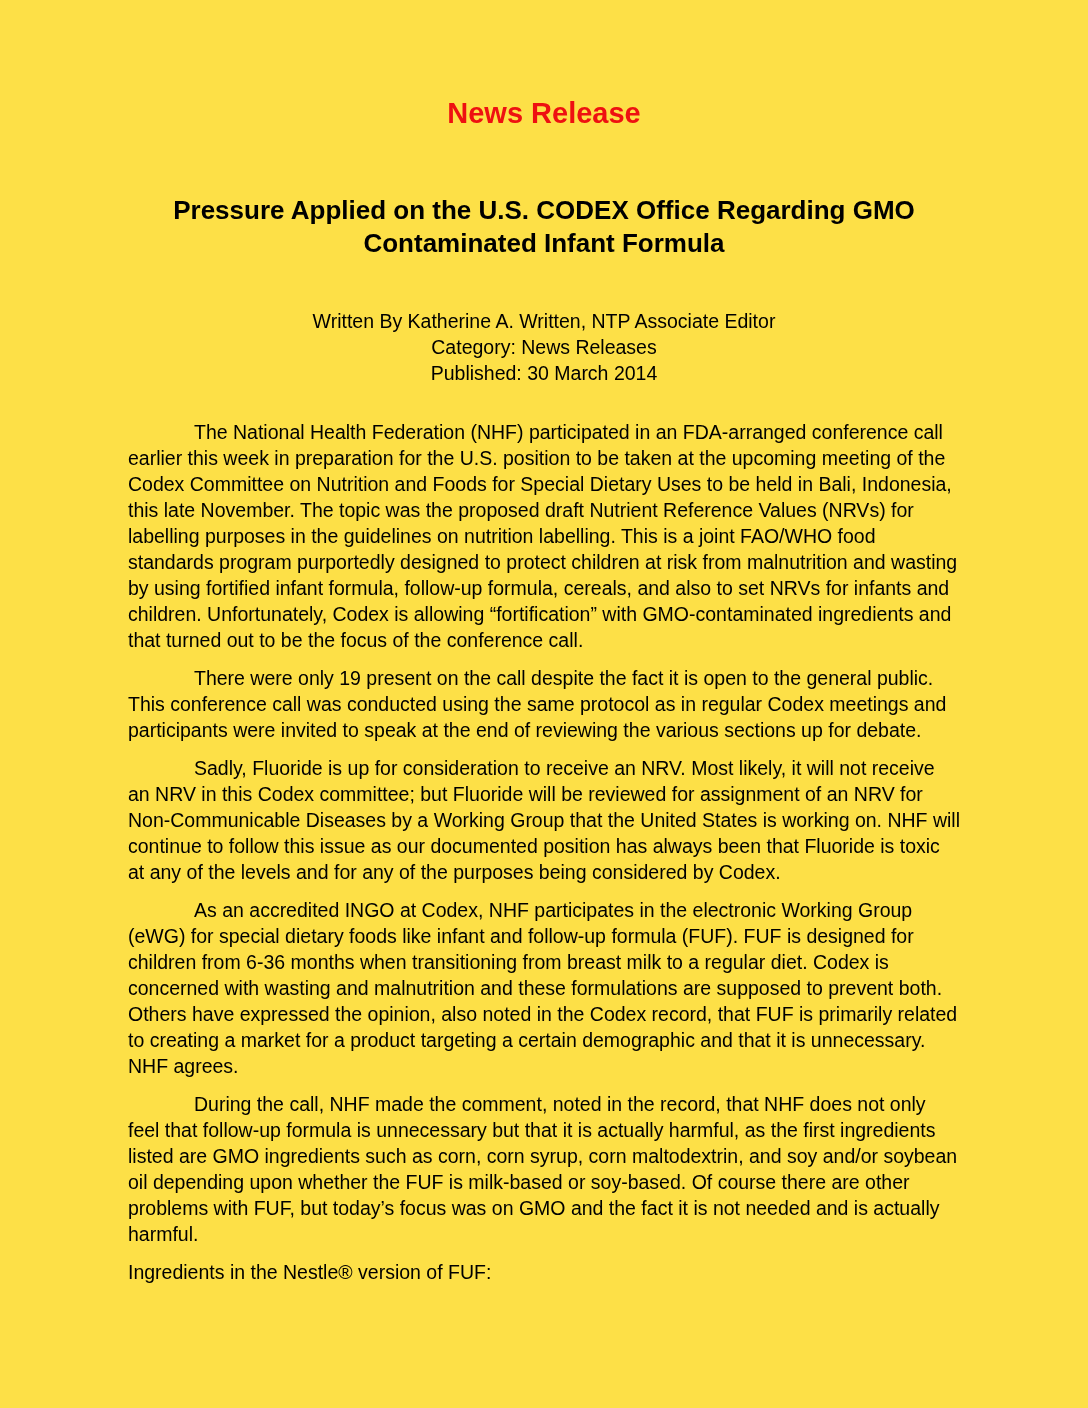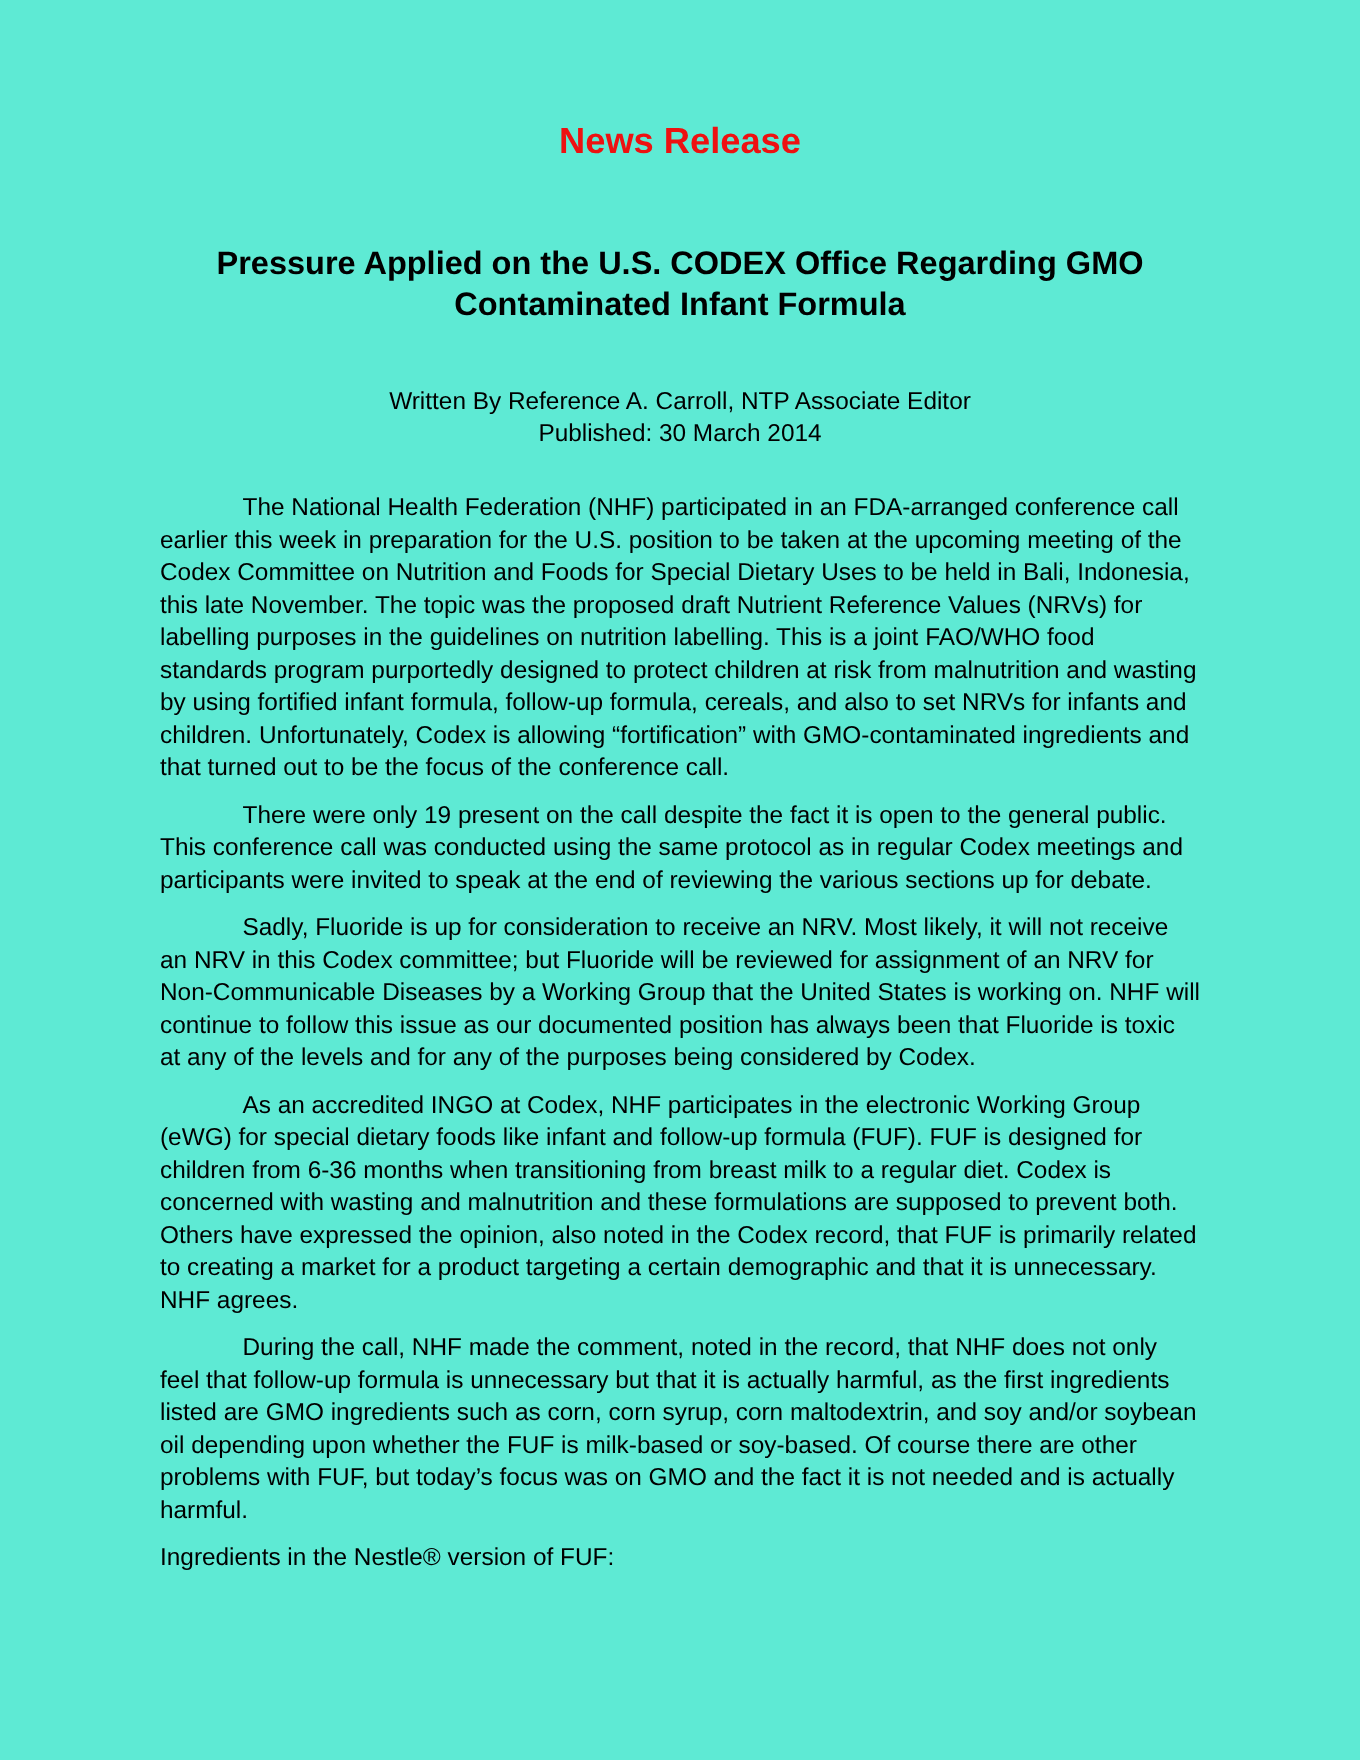--- a/index.html
+++ b/index.html
@@ -50,28 +50,29 @@
     text-indent: 66px;
     text-align: left;
   }
   .article p.no-indent {
     text-indent: 0;
   }
 </style>
 </head>
 <body>
 
-<div class="page" style="background: #5eead4; color: rgb(0, 0, 0);">
+<div class="page" style="background: #fde047; color: rgb(0, 0, 0);">
 
   <h1 class="title" style="color: rgb(238, 17, 17);">News Release</h1>
 
   <h2 class="heading">Pressure Applied on the U.S. CODEX Office Regarding GMO Contaminated Infant Formula</h2>
 
   <div class="byline">
-    <div>Written By Reference A. Carroll, NTP Associate Editor</div>
+    <div>Written By Katherine A. Written, NTP Associate Editor</div>
+    <div>Category: News Releases</div>
     <div>Published: 30 March 2014</div>
   </div>
 
   <div class="article">
     <p>The National Health Federation (NHF) participated in an FDA-arranged conference call earlier this week in preparation for the U.S. position to be taken at the upcoming meeting of the Codex Committee on Nutrition and Foods for Special Dietary Uses to be held in Bali, Indonesia, this late November. The topic was the proposed draft Nutrient Reference Values (NRVs) for labelling purposes in the guidelines on nutrition labelling. This is a joint FAO/WHO food standards program purportedly designed to protect children at risk from malnutrition and wasting by using fortified infant formula, follow-up formula, cereals, and also to set NRVs for infants and children. Unfortunately, Codex is allowing “fortification” with GMO-contaminated ingredients and that turned out to be the focus of the conference call.</p>
     <p>There were only 19 present on the call despite the fact it is open to the general public. This conference call was conducted using the same protocol as in regular Codex meetings and participants were invited to speak at the end of reviewing the various sections up for debate.</p>
     <p>Sadly, Fluoride is up for consideration to receive an NRV. Most likely, it will not receive an NRV in this Codex committee; but Fluoride will be reviewed for assignment of an NRV for Non-Communicable Diseases by a Working Group that the United States is working on. NHF will continue to follow this issue as our documented position has always been that Fluoride is toxic at any of the levels and for any of the purposes being considered by Codex.</p>
     <p>As an accredited INGO at Codex, NHF participates in the electronic Working Group (eWG) for special dietary foods like infant and follow-up formula (FUF). FUF is designed for children from 6-36 months when transitioning from breast milk to a regular diet. Codex is concerned with wasting and malnutrition and these formulations are supposed to prevent both. Others have expressed the opinion, also noted in the Codex record, that FUF is primarily related to creating a market for a product targeting a certain demographic and that it is unnecessary. NHF agrees.</p>
     <p>During the call, NHF made the comment, noted in the record, that NHF does not only feel that follow-up formula is unnecessary but that it is actually harmful, as the first ingredients listed are GMO ingredients such as corn, corn syrup, corn maltodextrin, and soy and/or soybean oil depending upon whether the FUF is milk-based or soy-based.  Of course there are other problems with FUF, but today’s focus was on GMO and the fact it is not needed and is actually harmful.</p>
     <p class="no-indent">Ingredients in the Nestle® version of FUF:</p>

